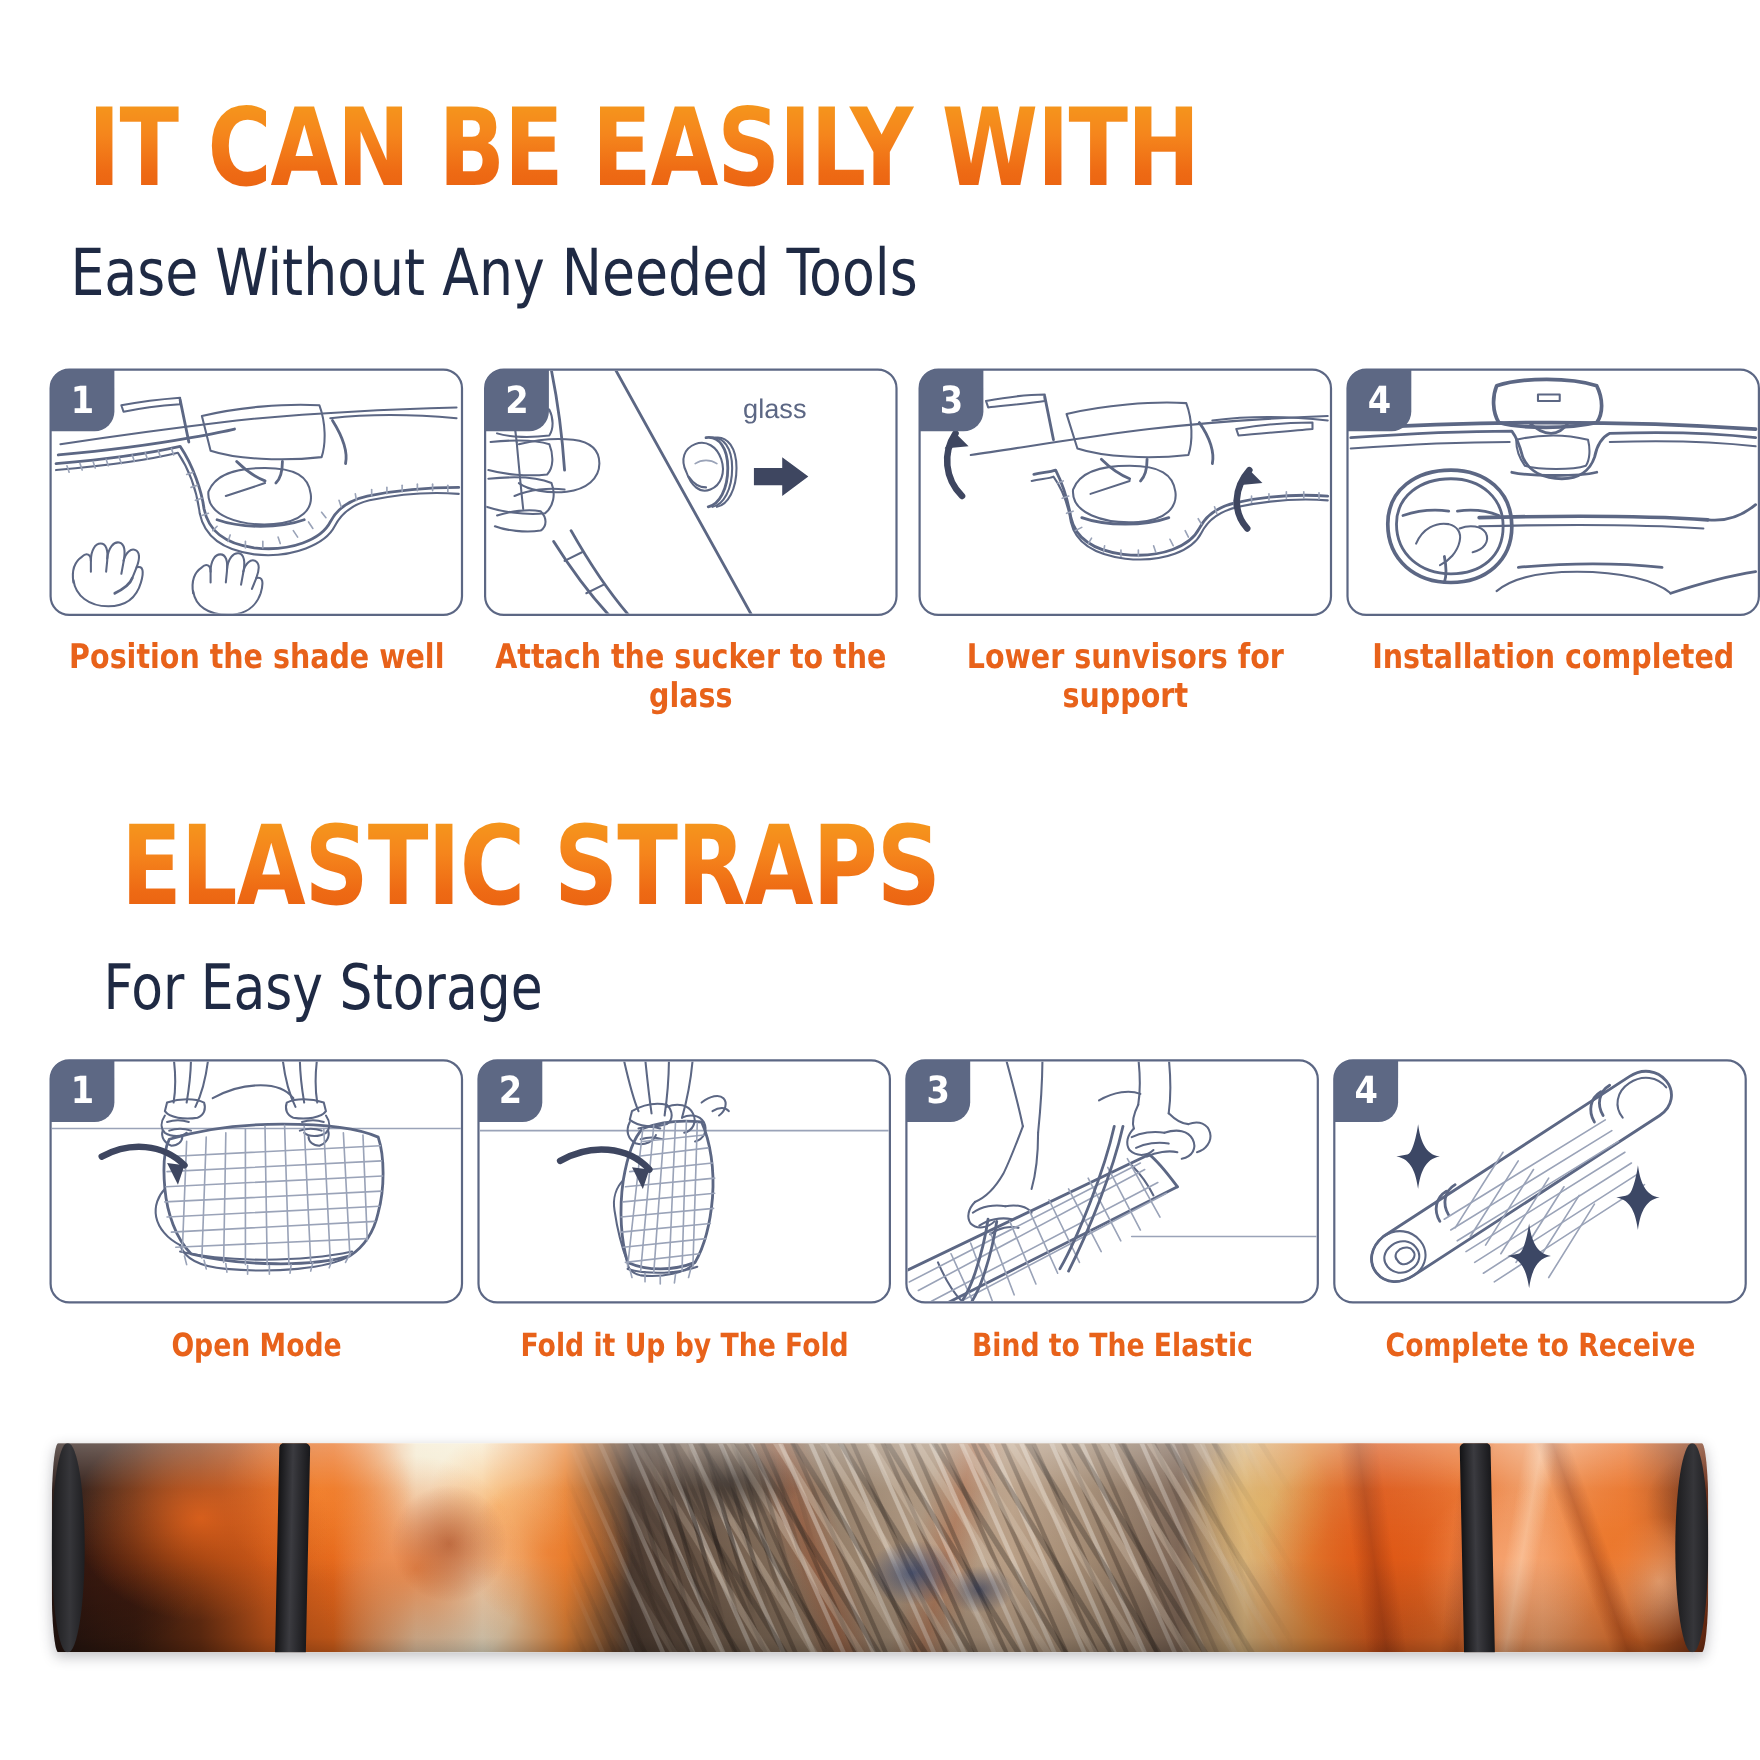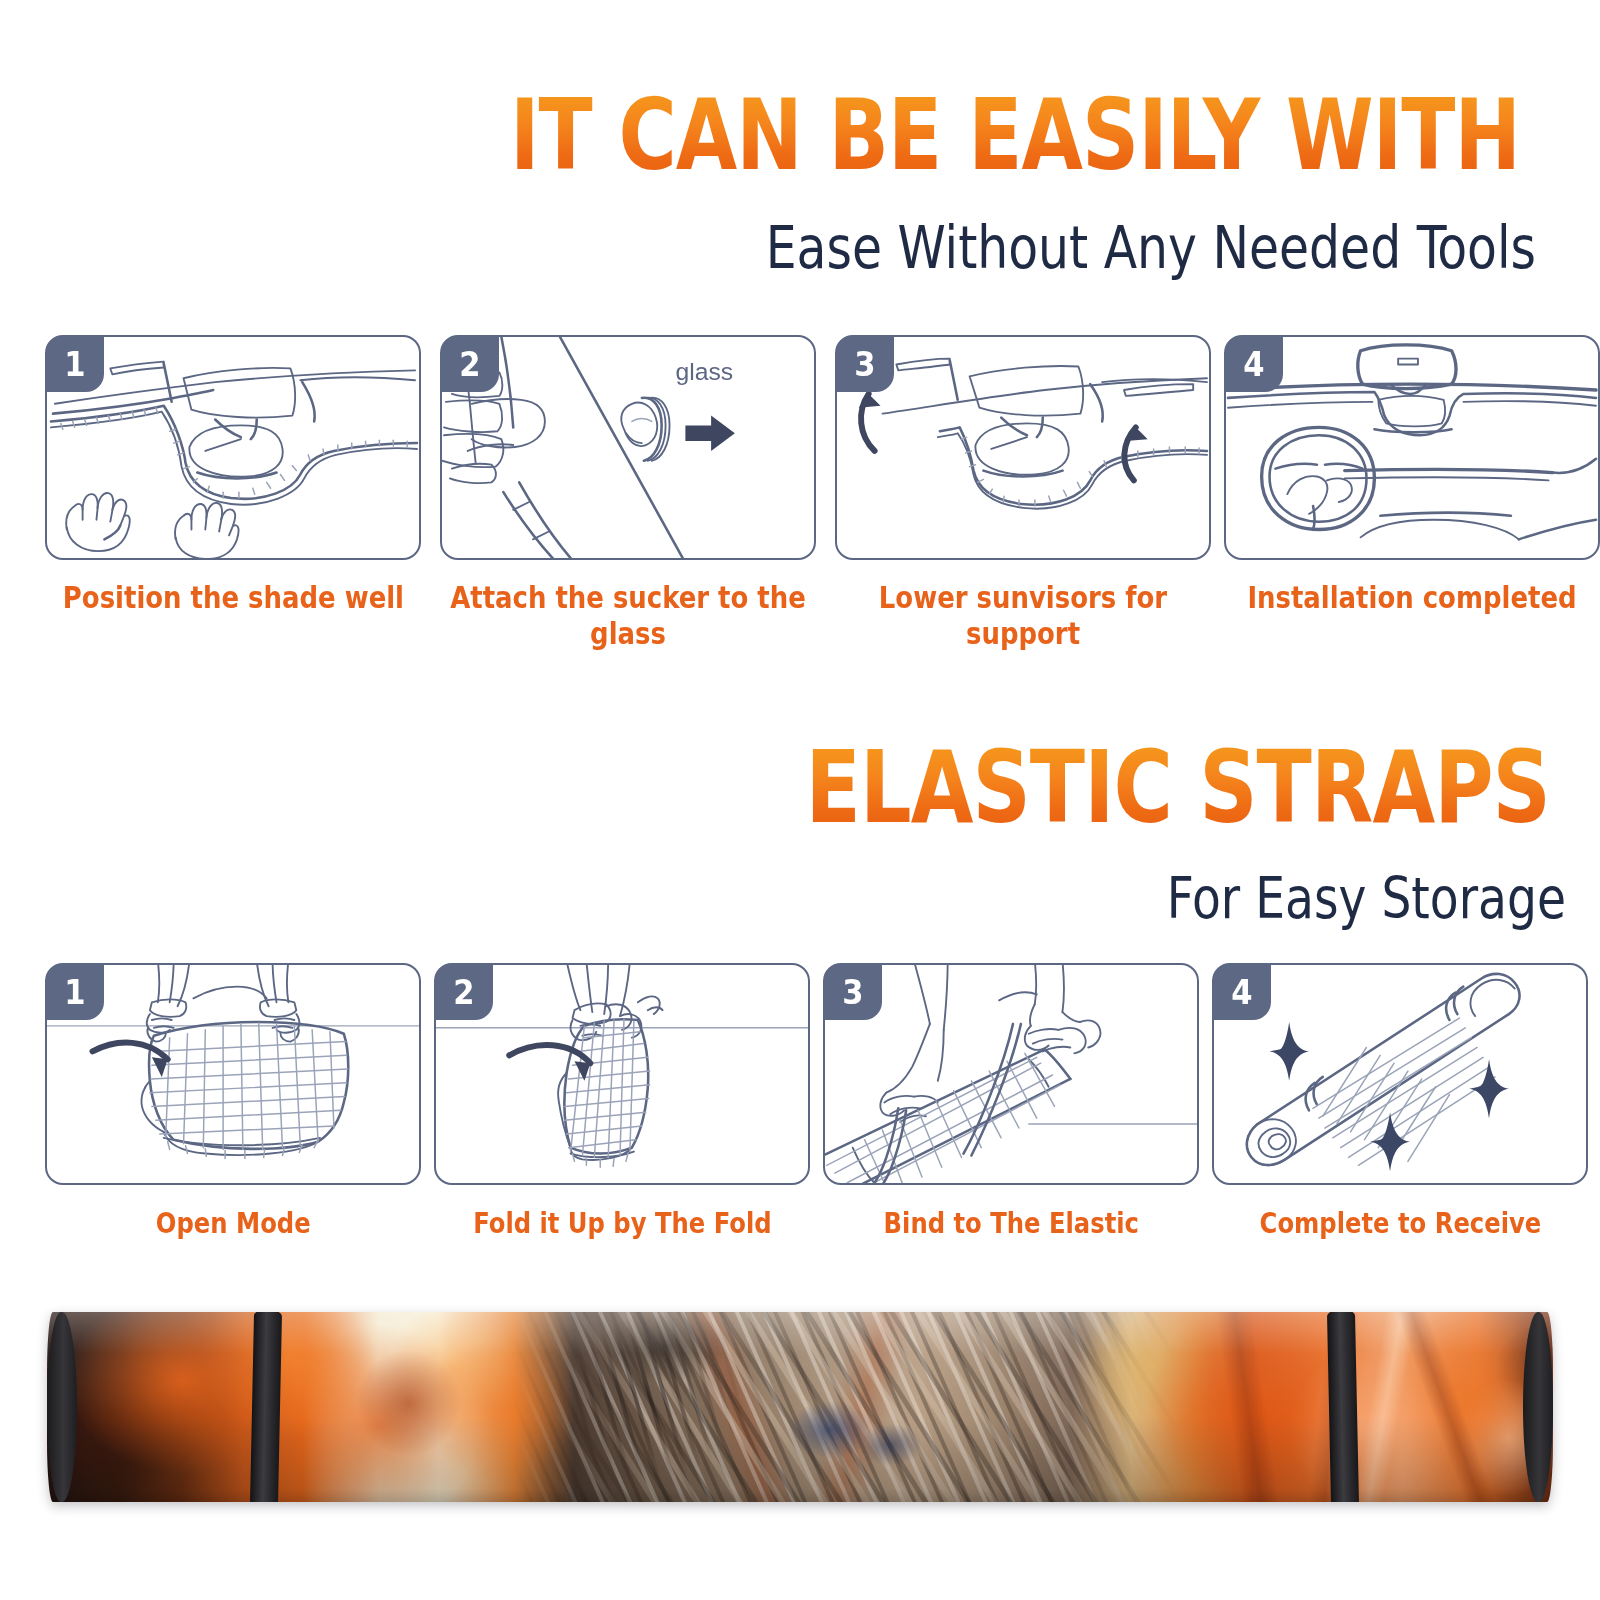--- a/index.html
+++ b/index.html
@@ -4,21 +4,21 @@
 <style>
   html,body{margin:0;padding:0;}
   body{
     width:1600px;height:1600px;
     background:#ffffff;
     font-family:"Liberation Sans","DejaVu Sans",sans-serif;
     overflow:hidden;position:relative;
   }
 
   
-  .head-block{width:100%;text-align:right;}
+  .head-block{width:100%;text-align:left;}
   .head-main{
     font-family:"DejaVu Sans Condensed","Liberation Sans",sans-serif;
     font-weight:bold;
     letter-spacing:-1px;
     line-height:1;
     background:linear-gradient(180deg,#F59B1C 0%,#F5851C 38%,#EE6A14 72%,#E85F10 100%);
     -webkit-background-clip:text;background-clip:text;
     -webkit-text-fill-color:transparent;color:#EE6A14;
     transform:scaleX(.90);
   }

